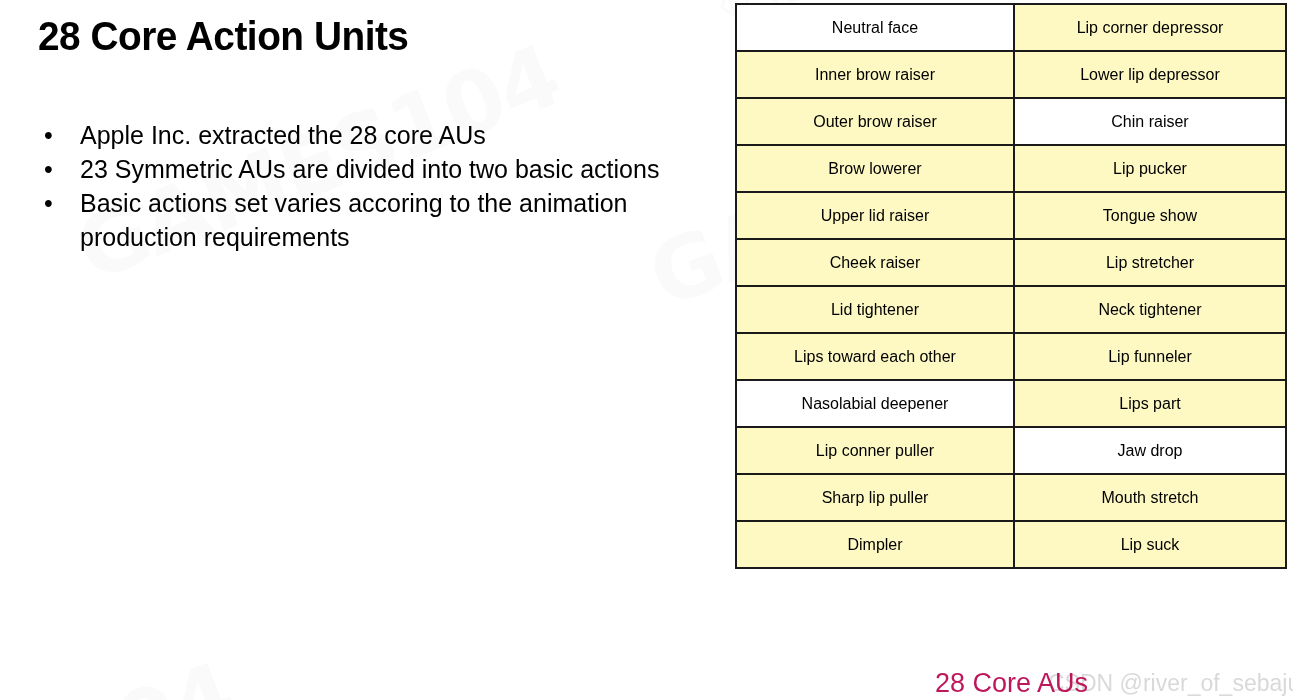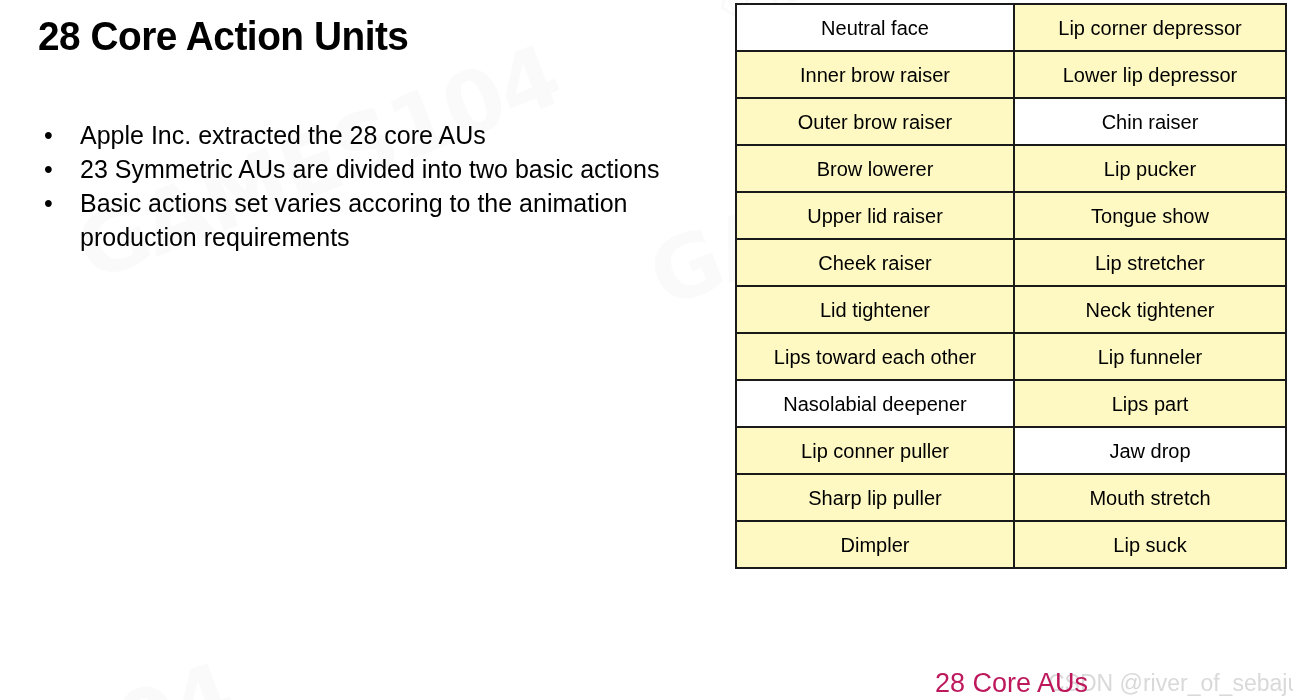--- a/index.html
+++ b/index.html
@@ -130,21 +130,21 @@
     border-collapse: collapse;
     table-layout: fixed;
     z-index: 2;
     border: 2px solid #1a1a1a;
   }
   #au-table td {
     border: 2px solid #1a1a1a;
     height: 45px;
     text-align: center;
     vertical-align: middle;
-    font-size: 20px;
+    font-size: 16px;
     color: #000000;
     padding: 0 4px;
     line-height: 1.1;
   }
   #au-table td.teal { background: #fef9c3; }
   #au-table td.white { background: #ffffff; }
   #au-table col.col-left  { width: 278px; }
   #au-table col.col-right { width: 272px; }
 
   

